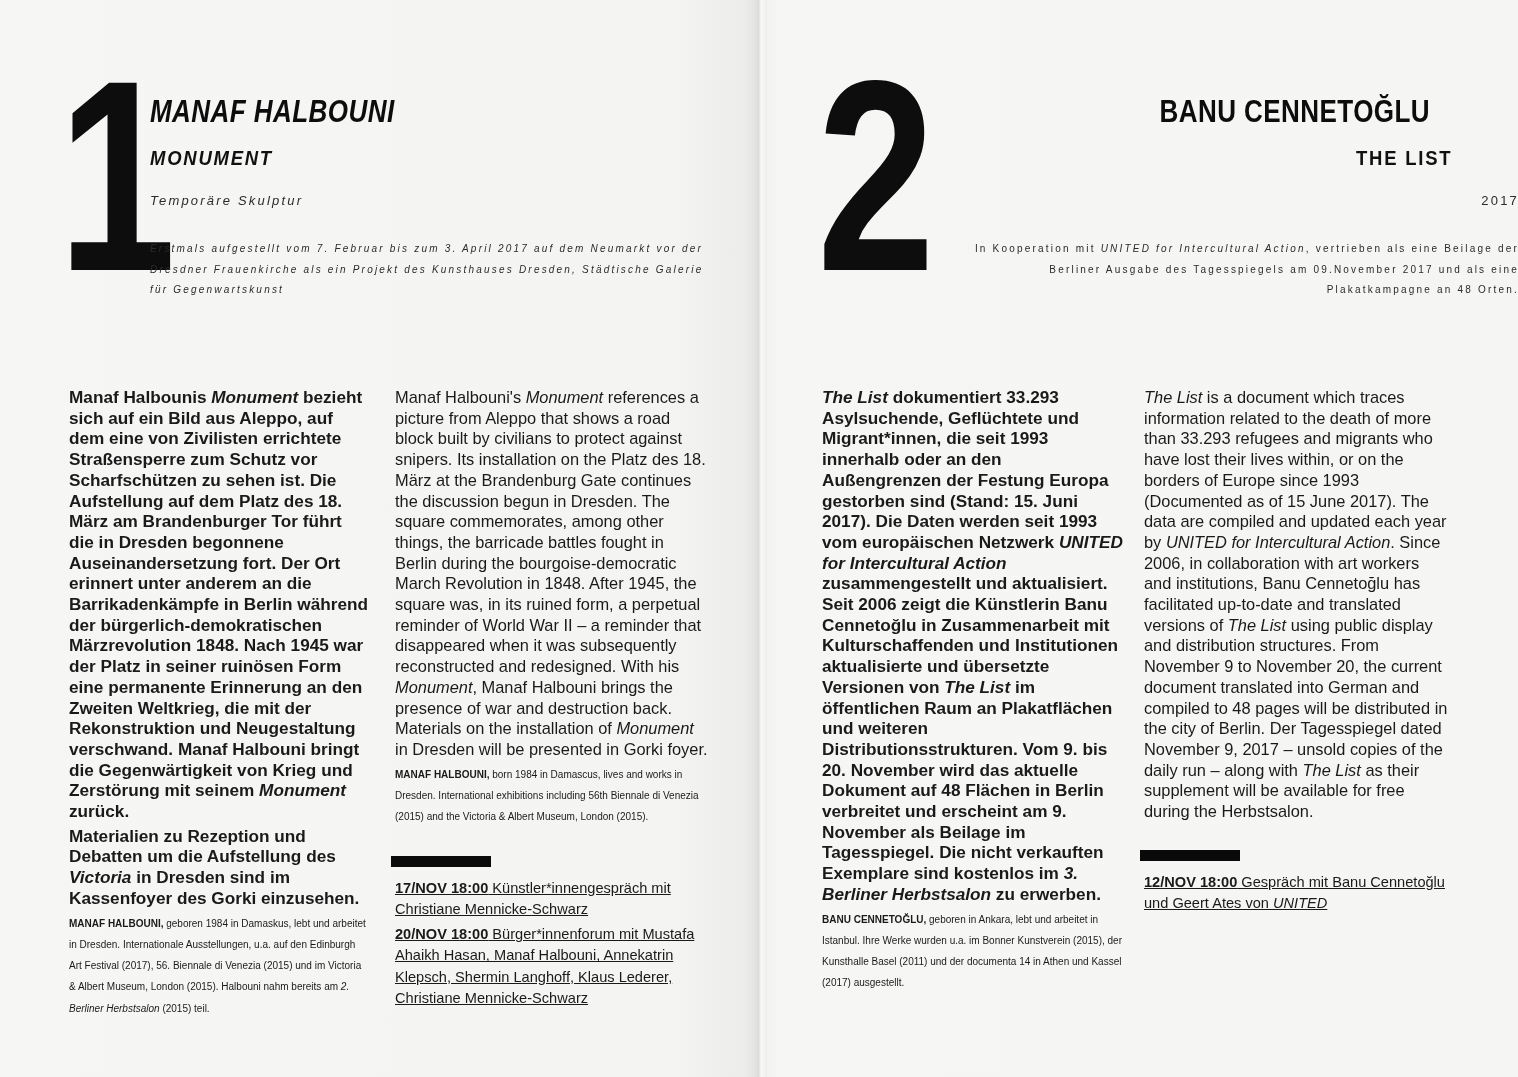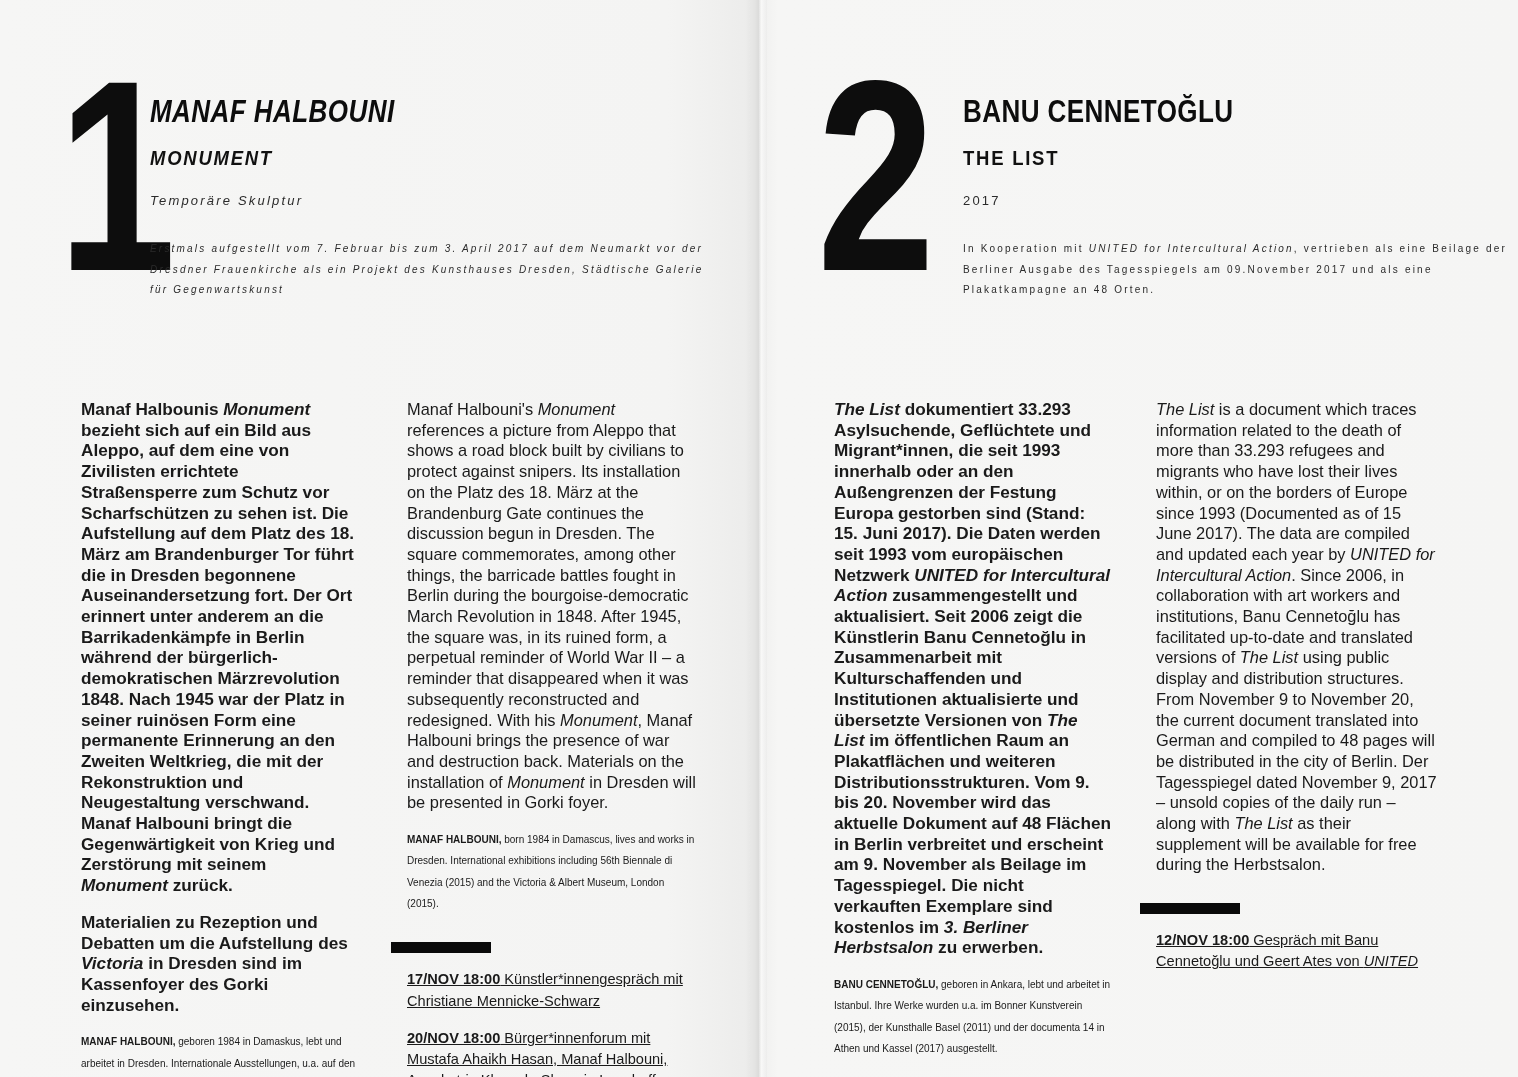--- a/index.html
+++ b/index.html
@@ -31,21 +31,21 @@
   .chapter-number {
     position: absolute; top: 40px; left: 58px;
     font-size: 272px; line-height: 1; font-weight: bold;
     letter-spacing: -6px;
     transform: scaleX(0.78); transform-origin: 0 0;
     color: #0d0d0d;
     white-space: nowrap;
   }
   .header-text { position: absolute; top: 94px; }
   .page-left  .header-text { left: 150px; font-style: italic; }
-  .page-right .header-text { left: 204px; }
+  .page-right .header-text { left: 204px; text-align: right; }
   .artist-name {
     font-size: 31px; font-weight: bold; line-height: 36px;
     letter-spacing: 0.5px; white-space: nowrap;
     transform: scaleX(0.84); transform-origin: 0 0;
     color: #0d0d0d;
   }
   .work-title {
     margin-top: 16px;
     font-size: 21px; font-weight: bold; line-height: 24px;
     letter-spacing: 2px; white-space: nowrap;
@@ -64,21 +64,21 @@
     margin-top: 28px;
   }
 
   
   .col { position: absolute; top: 383px; }
   .page-left  .col-de { left: 65px;  width: 307px; }
   .page-left  .col-en { left: 391px; width: 321px; }
   .page-right .col-de { left: 59px;  width: 309px; }
   .page-right .col-en { left: 381px; width: 314px; }
 
-  .col p { margin: 16px; }
+  .col p { margin: 4px; }
   .col-de .para { font-weight: bold; font-size: 17.2px; line-height: 20.7px; }
   .col-en .para { font-size: 16.4px; line-height: 20.7px; }
   .bio { font-size: 10px; line-height: 21.3px; }
   .mt-20 { margin-top: 20px; }
   .mt-40 { margin-top: 40px; }
   .mt-46 { margin-top: 46px; }
 
   .events { margin-top: 28px; }
   .event-bar { width: 100px; height: 11px; background: #0a0a0a; margin-bottom: 11px; }
   .event { font-size: 14.6px; line-height: 21.3px; text-decoration: underline; }

